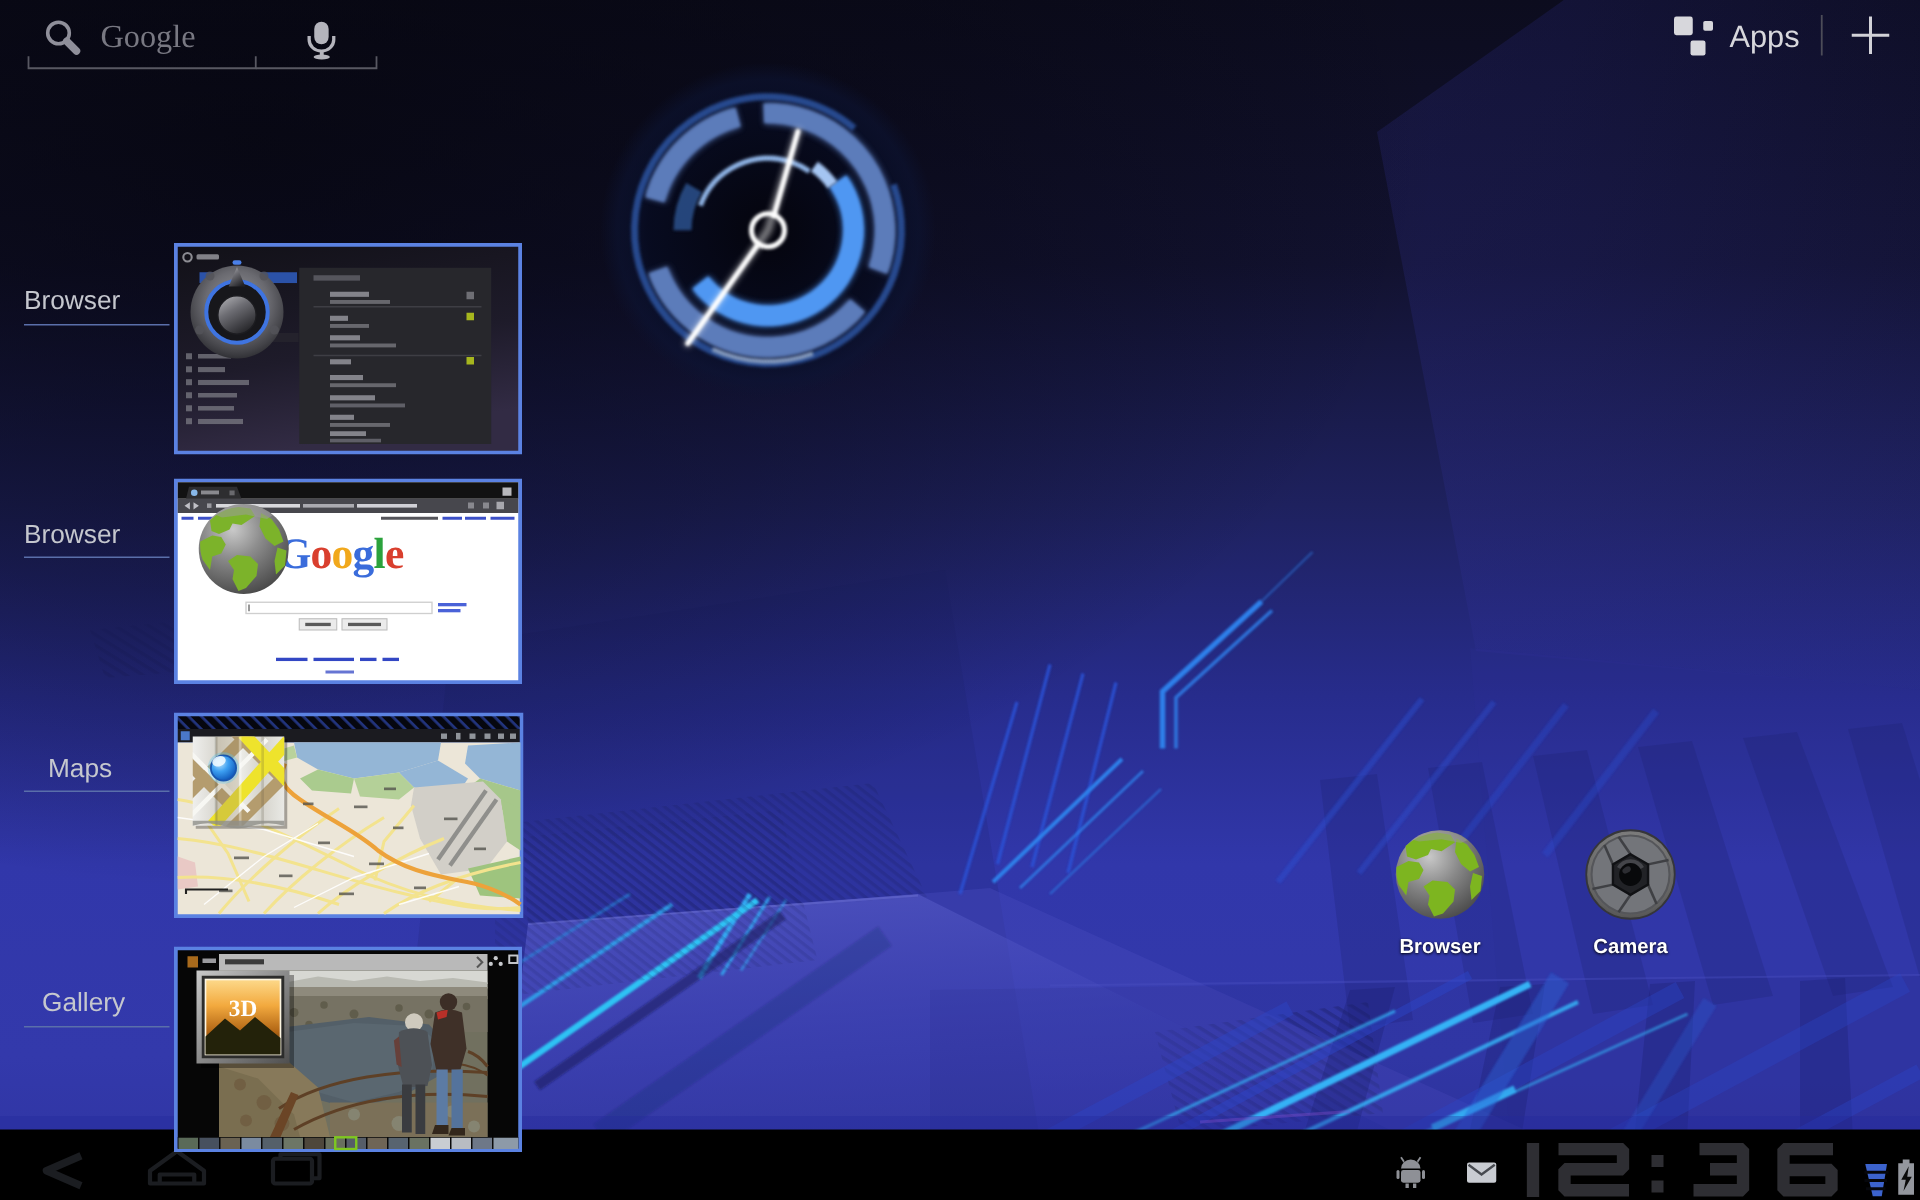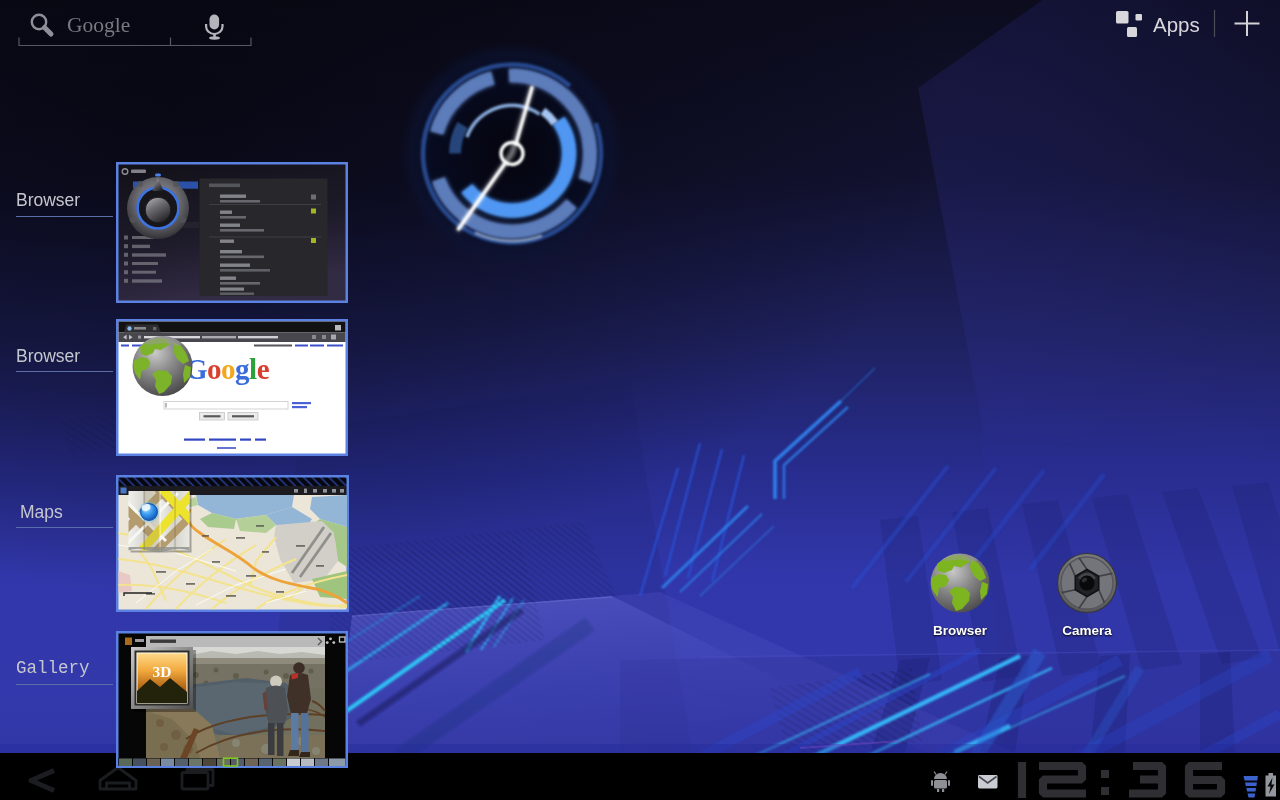--- a/index.html
+++ b/index.html
@@ -318,23 +318,23 @@
 
  <rect x="1268.5" y="11" width="4.5" height="3" fill="#94979e"></rect>
  <rect x="1265.5" y="13.5" width="10.5" height="21" fill="#94979e"></rect>
  <polygon points="1272.5,15.5 1267.5,24.5 1270.5,24.5 1269,32 1274.5,22.5 1271.5,22.5" fill="#0a0a0a"></polygon>
 </svg>
 
 <div class="abs" style="left:16px;top:190px;font-size:17.5px;color:#c5c7ce;">Browser</div>
 <div class="abs" style="left:16px;top:215.5px;width:97px;height:1px;background:#5a6faa;"></div>
 <div class="abs" style="left:16px;top:346px;font-size:17.5px;color:#c5c7ce;">Browser</div>
 <div class="abs" style="left:16px;top:371px;width:97px;height:1px;background:#5a6faa;"></div>
-<div class="abs" style="left:20px;top:502px;font-size:17.5px;color:#c5c7ce;text-align:center;">Maps</div>
+<div class="abs" style="left:32px;top:502px;font-size:17.5px;color:#c5c7ce;text-align:center;">Maps</div>
 <div class="abs" style="left:16px;top:527px;width:97px;height:1px;background:#5a6faa;"></div>
-<div class="abs" style="left:16px;top:658px;font-size:17.5px;color:#c5c7ce;font-family:Liberation Mono, monospace;">Gallery</div>
+<div class="abs" style="left:28px;top:658px;font-size:17.5px;color:#c5c7ce;">Gallery</div>
 <div class="abs" style="left:16px;top:684px;width:97px;height:1px;background:#5a6faa;"></div>
 
 <svg class="abs" style="left:116px;top:162px" width="232" height="141" viewBox="0 0 232 141">
  <defs>
   <linearGradient id="setbg" x1="0" y1="0" x2="0.3" y2="1">
    <stop offset="0" stop-color="#121118"></stop>
    <stop offset="0.6" stop-color="#1e1b2a"></stop>
    <stop offset="1" stop-color="#322b44"></stop>
   </linearGradient>
   <radialGradient id="knob" cx="0.5" cy="0.4" r="0.62">

